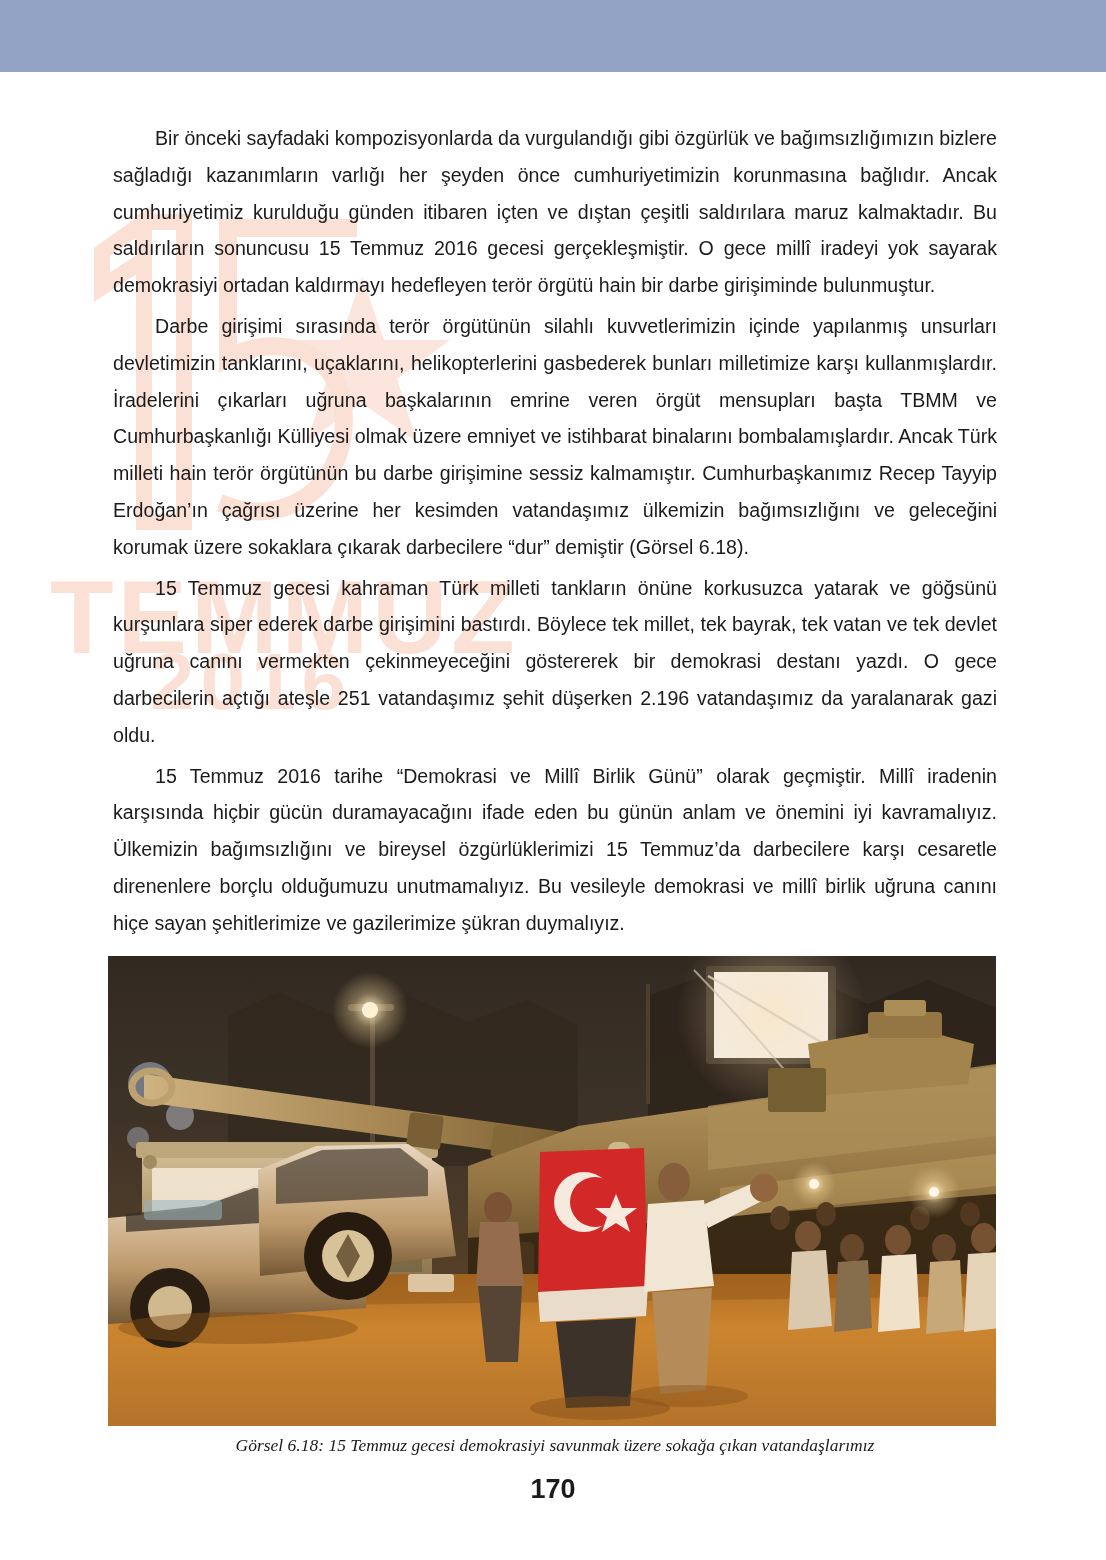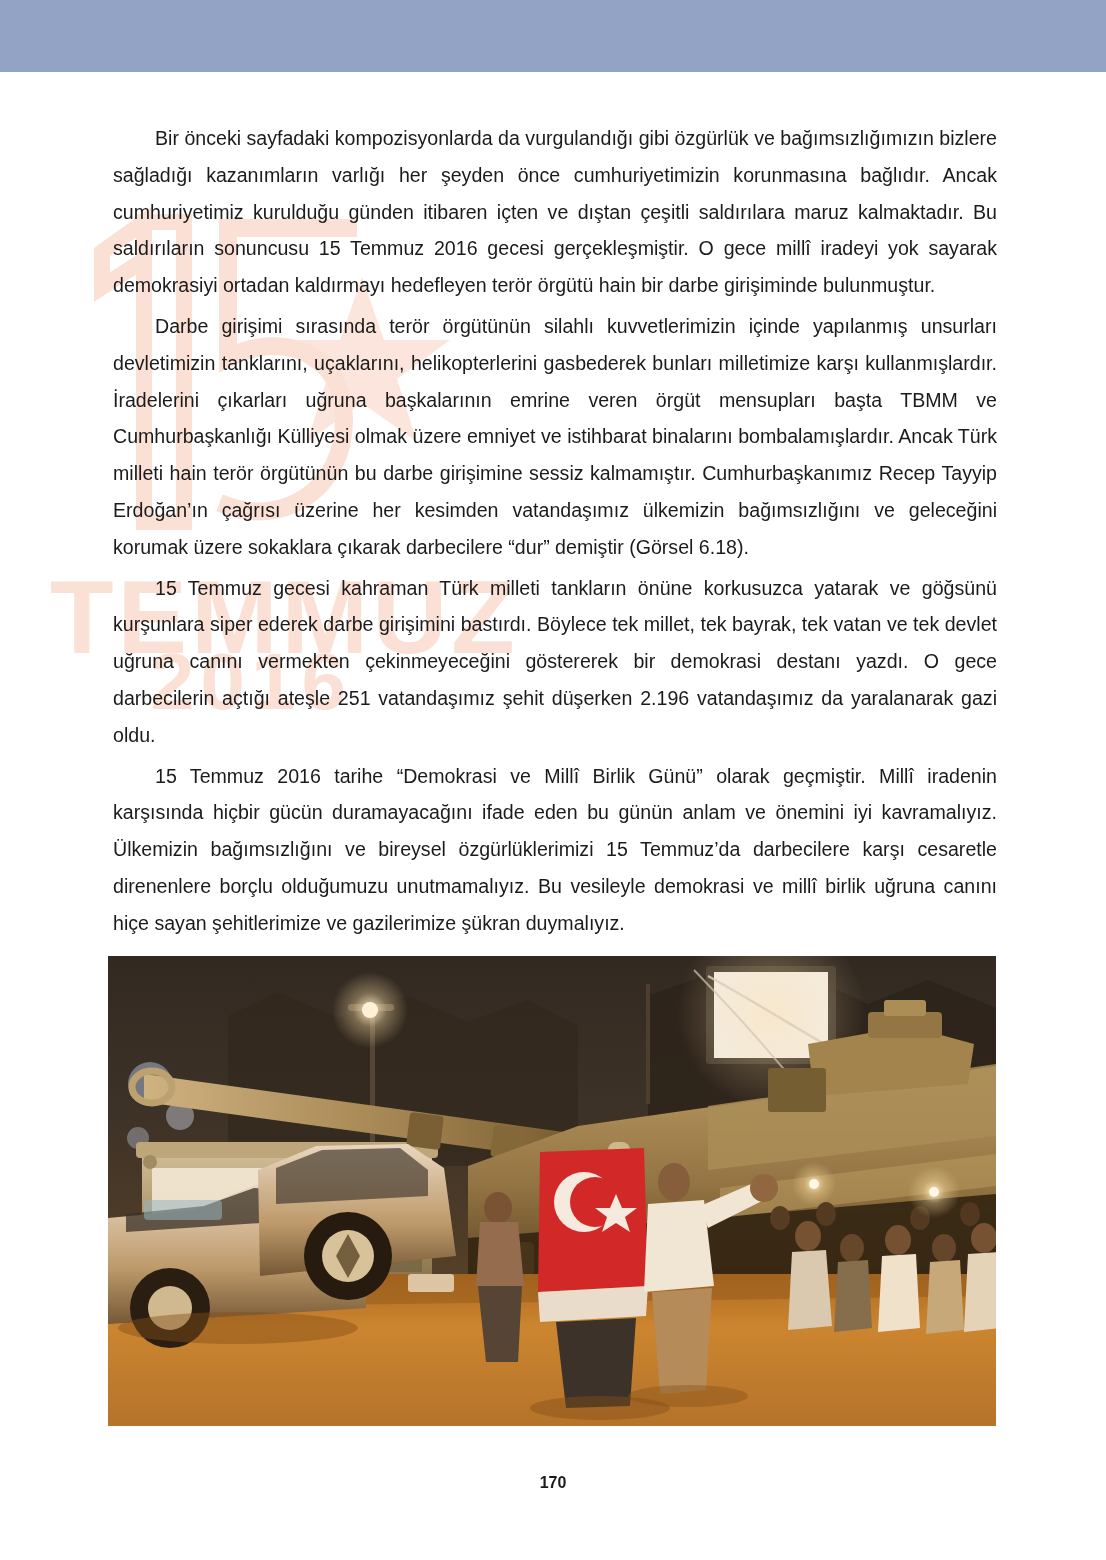--- a/index.html
+++ b/index.html
@@ -107,21 +107,21 @@
     color:#1b1b1b;
   }
   #folio {
     position:absolute;
     left:0;
     top:1466px;
     width:1106px;
     text-align:center;
     font-family:"Liberation Sans", sans-serif;
     font-weight:bold;
-    font-size:16px;
+    font-size:27px;
     color:#1b1b1b;
   }
 </style>
 </head>
 <body>
 
 <div id="top-band"></div>
 
 <div id="watermark">
   <svg class="wm-svg" width="520" height="560" viewBox="0 0 520 560">
@@ -328,15 +328,16 @@
         </g>
 
         <ellipse cx="492" cy="452" rx="70" ry="12" fill="#7a4a16" opacity="0.45"></ellipse>
         <ellipse cx="580" cy="440" rx="60" ry="11" fill="#7a4a16" opacity="0.40"></ellipse>
 
         <rect x="0" y="0" width="888" height="470" fill="#ff9a3c" opacity="0.07"></rect>
       </svg>
     </div>
   </div>
 
+  <div id="caption">Görsel 6.18: 15 Temmuz gecesi demokrasiyi savunmak üzere sokağa çıkan vatandaşlarımız</div>
   <div id="folio">170</div>
 
 </div>
 
 </body></html>

